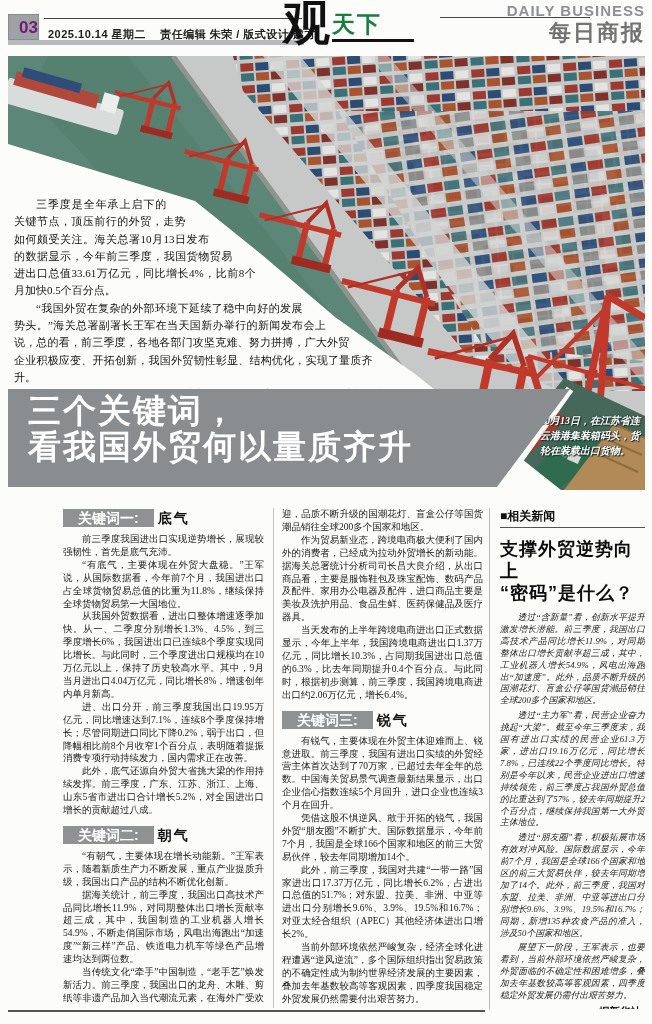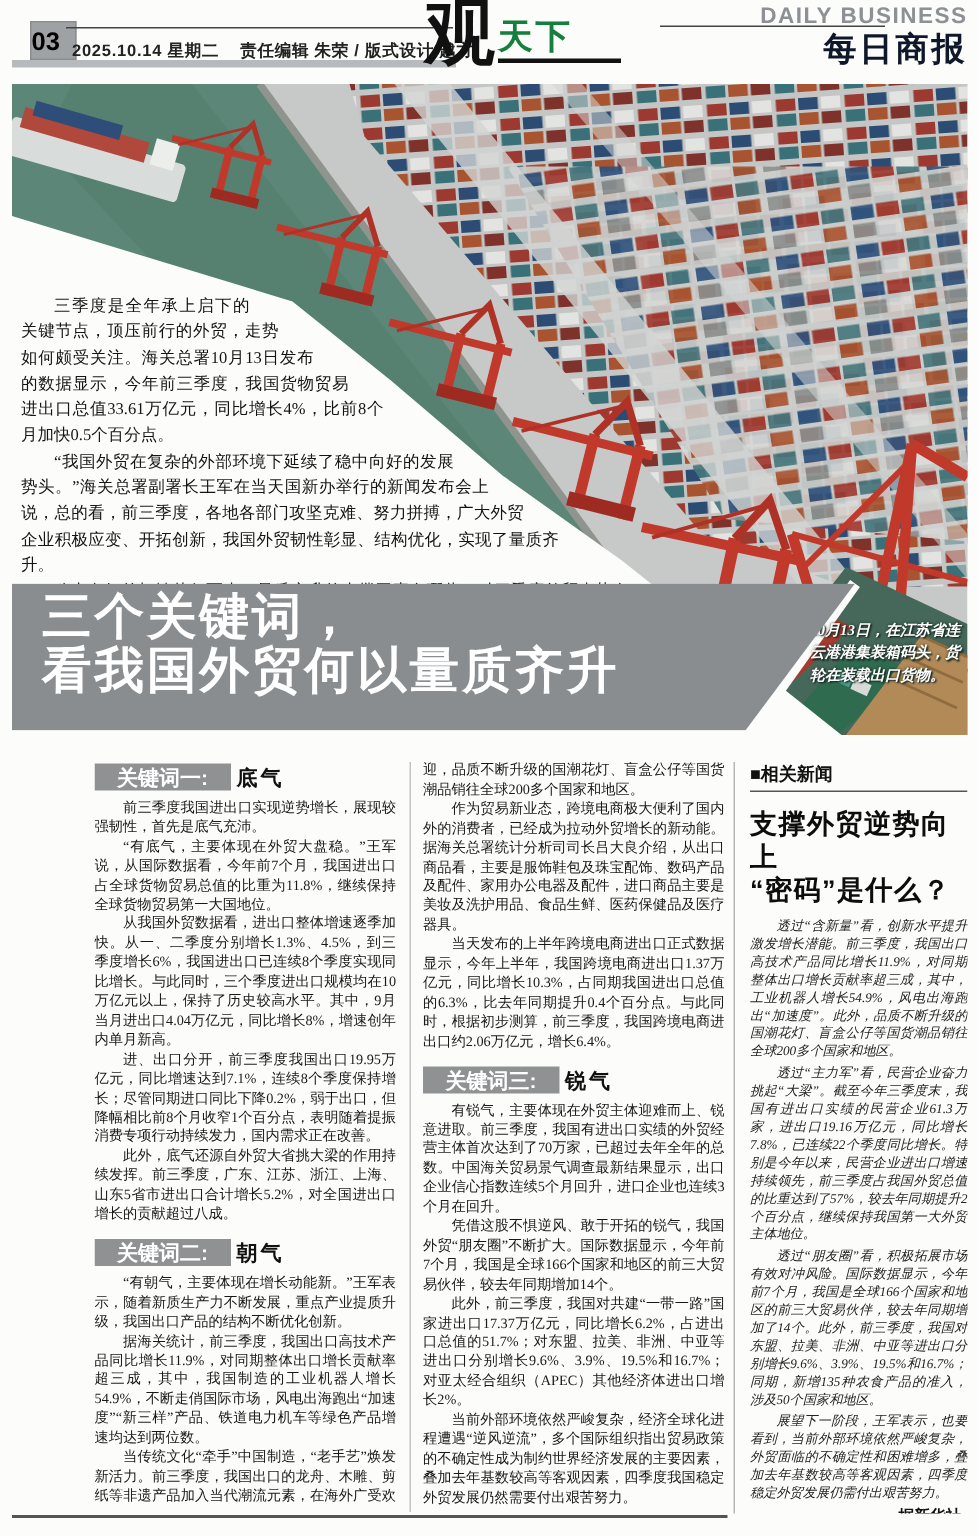--- a/index.html
+++ b/index.html
@@ -3,38 +3,38 @@
 <meta charset="utf-8">
 <style>
   * { margin:0; padding:0; box-sizing:border-box; }
   html,body { background:#e8e8e4; }
   .page {
     position:relative; width:652px; height:1024px; margin:0 auto;
     background:#fcfcfa; overflow:hidden; color:#1c1c1c;
     font-family:"Liberation Serif","DejaVu Serif",serif;
   }
   
-  .pagenum { position:absolute; left:20px; top:14px; width:31px; height:26px;
-    background:#9fa2a4; color:#000000; font:bold 17px/26px "Liberation Sans",sans-serif;
-    text-align:left; border:1px solid #8a8d8f; }
+  .pagenum { position:absolute; left:8px; top:14px; width:31px; height:26px;
+    background:#9fa2a4; color:#701a75; font:bold 17px/26px "Liberation Sans",sans-serif;
+    text-align:right; border:1px solid #8a8d8f; }
   .dateline { position:absolute; left:48px; top:27px;
     font:bold 11px/14px "Liberation Sans",sans-serif; color:#222; letter-spacing:.5px; }
   .dateline .staff { margin-left:14px; }
   .rule-thin-left { position:absolute; left:44px; top:18px; width:258px; height:1px; background:#444; }
   .rule-thick { position:absolute; left:8px; top:40px; width:296px; height:5px; background:#b7babc; }
   .logo-main { position:absolute; left:283px; top:-2px;
     font:bold 47px/50px "Liberation Serif",serif; color:#111; letter-spacing:-2px; }
   .logo-sub { position:absolute; left:332px; top:12px;
     font:bold 23px/24px "Liberation Sans",sans-serif; color:#15803d; letter-spacing:2px; }
   .logo-underline { position:absolute; left:332px; top:39px; width:82px; height:3px; background:#111; }
   .rule-thin-right { position:absolute; left:440px; top:17px; width:150px; height:1px; background:#444; }
   .paper-en { position:absolute; right:7px; top:3px;
     font:bold 15px/16px "Liberation Sans",sans-serif; color:#8d9094; letter-spacing:1px; }
   .paper-cn { position:absolute; right:7px; top:21px;
-    font:900 22px/24px "Liberation Serif",serif; color:#0f172a; letter-spacing:2px; }
+    font:900 22px/24px "Liberation Serif",serif; color:#737373; letter-spacing:2px; }
   
   .photo { position:absolute; left:8px; top:56px; width:637px; height:434px; z-index:1; }
   .photo svg { display:block; width:100%; height:100%; }
   
   .lede { position:absolute; left:14px; top:196px; width:546px; height:194px; z-index:3;
     font-family:"Liberation Serif","DejaVu Serif",serif; }
   .lede .shape { float:right; width:546px; height:194px;
     shape-outside:polygon(29% 0%, 100% 0%, 100% 100%, 77% 100%); shape-margin:6px; }
   .lede p { font-size:11px; line-height:17.3px; font-weight:400; text-align:justify;
     text-indent:2em; color:#141414; }

